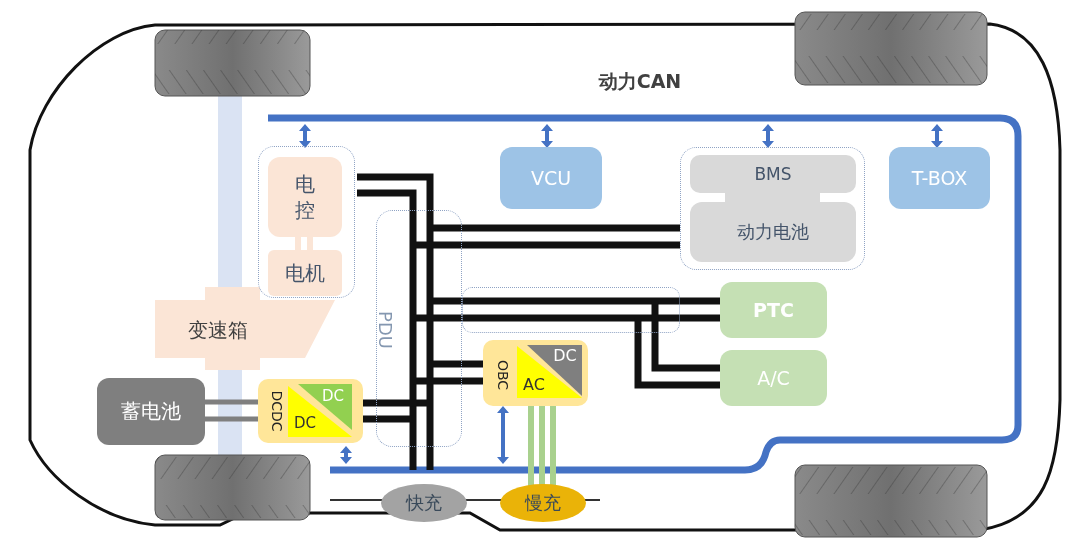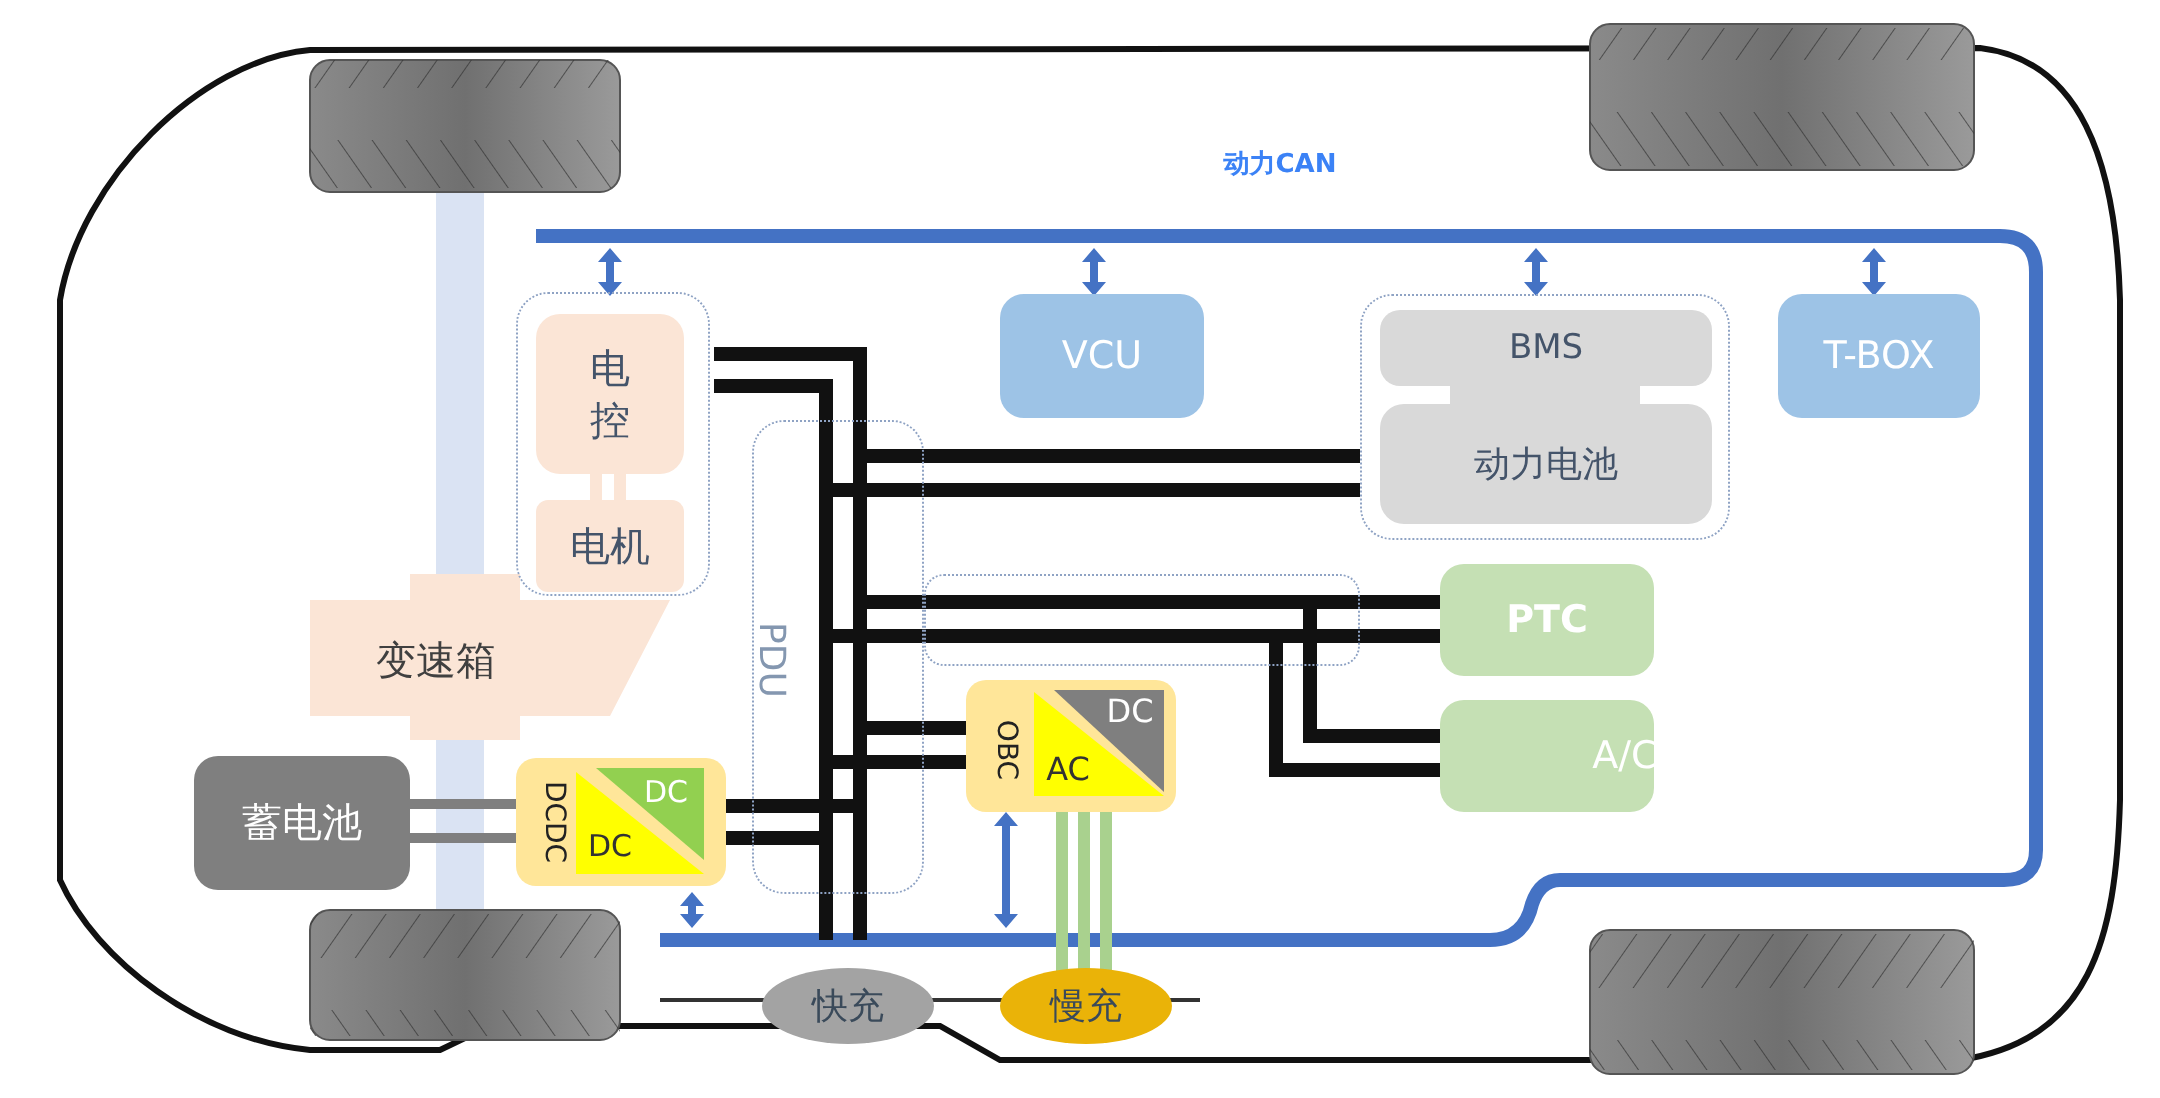--- a/index.html
+++ b/index.html
@@ -107,21 +107,21 @@
 
   <rect x="258" y="379" width="105" height="64" rx="10" fill="#ffe699"></rect>
   <polygon points="288,386 288,437 352,437" fill="#ffff00"></polygon>
   <polygon points="298,384 352,384 352,430" fill="#92d050"></polygon>
 
   <rect x="483" y="340" width="105" height="66" rx="10" fill="#ffe699"></rect>
   <polygon points="517,346 517,398 582,398" fill="#ffff00"></polygon>
   <polygon points="527,345 582,345 582,396" fill="#7f7f7f"></polygon>
 </svg>
 
-<div class="lbl" style="left:560px;top:68px;width:160px;height:28px;font-weight:bold;font-size:13px;color:#3b82f6;">动力CAN</div>
+<div class="lbl" style="left:560px;top:68px;width:160px;height:28px;font-weight:bold;font-size:19px;color:#404040;">动力CAN</div>
 
 <div class="dotted" style="left:258px;top:146px;width:97px;height:152px;"></div>
 <div class="box" style="left:268px;top:157px;width:74px;height:80px;background:#fbe5d6;"></div>
 <div class="lbl" style="left:268px;top:157px;width:74px;height:80px;font-size:20px;color:#44546a;white-space:pre-line;line-height:26px;">电
 控</div>
 <div style="position:absolute;left:295px;top:237px;width:6px;height:15px;background:#fbe5d6;"></div>
 <div style="position:absolute;left:307px;top:237px;width:6px;height:15px;background:#fbe5d6;"></div>
 <div class="box" style="left:268px;top:250px;width:74px;height:46px;background:#fbe5d6;border-radius:6px;"></div>
 <div class="lbl" style="left:268px;top:250px;width:74px;height:46px;font-size:20px;color:#44546a;">电机</div>
 
@@ -142,21 +142,21 @@
 <div class="box" style="left:690px;top:202px;width:166px;height:60px;background:#d9d9d9;border-radius:12px;"></div>
 <div class="lbl" style="left:690px;top:202px;width:166px;height:60px;font-size:18px;font-weight:normal;color:#44546a;">动力电池</div>
 
 <div class="box" style="left:889px;top:147px;width:101px;height:62px;background:#9dc3e6;"></div>
 <div class="lbl" style="left:889px;top:147px;width:101px;height:62px;font-size:19px;color:#fff;">T-BOX</div>
 
 <div class="box" style="left:720px;top:282px;width:107px;height:56px;background:#c5e0b4;"></div>
 <div class="lbl" style="left:720px;top:282px;width:107px;height:56px;font-size:19px;font-weight:bold;color:#fff;">PTC</div>
 
 <div class="box" style="left:720px;top:350px;width:107px;height:56px;background:#c5e0b4;"></div>
-<div class="lbl" style="left:720px;top:350px;width:107px;height:56px;font-size:19px;color:#fff;margin-left:39px;">A/C</div>
+<div class="lbl" style="left:720px;top:350px;width:107px;height:56px;font-size:19px;color:#fff;">A/C</div>
 
 <div class="box" style="left:97px;top:378px;width:108px;height:67px;background:#7f7f7f;"></div>
 <div class="lbl" style="left:97px;top:378px;width:108px;height:67px;font-size:20px;color:#fff;">蓄电池</div>
 
 <div class="lbl" style="left:252px;top:400px;width:50px;height:22px;font-size:14px;color:#222;transform:rotate(90deg);">DCDC</div>
 <div class="lbl" style="left:290px;top:413px;width:30px;height:20px;font-size:15px;color:#333;">DC</div>
 <div class="lbl" style="left:318px;top:386px;width:30px;height:20px;font-size:15px;color:#fff;">DC</div>
 
 <div class="lbl" style="left:480px;top:364px;width:46px;height:22px;font-size:14px;color:#222;transform:rotate(90deg);">OBC</div>
 <div class="lbl" style="left:517px;top:373px;width:34px;height:22px;font-size:16px;color:#333;">AC</div>

